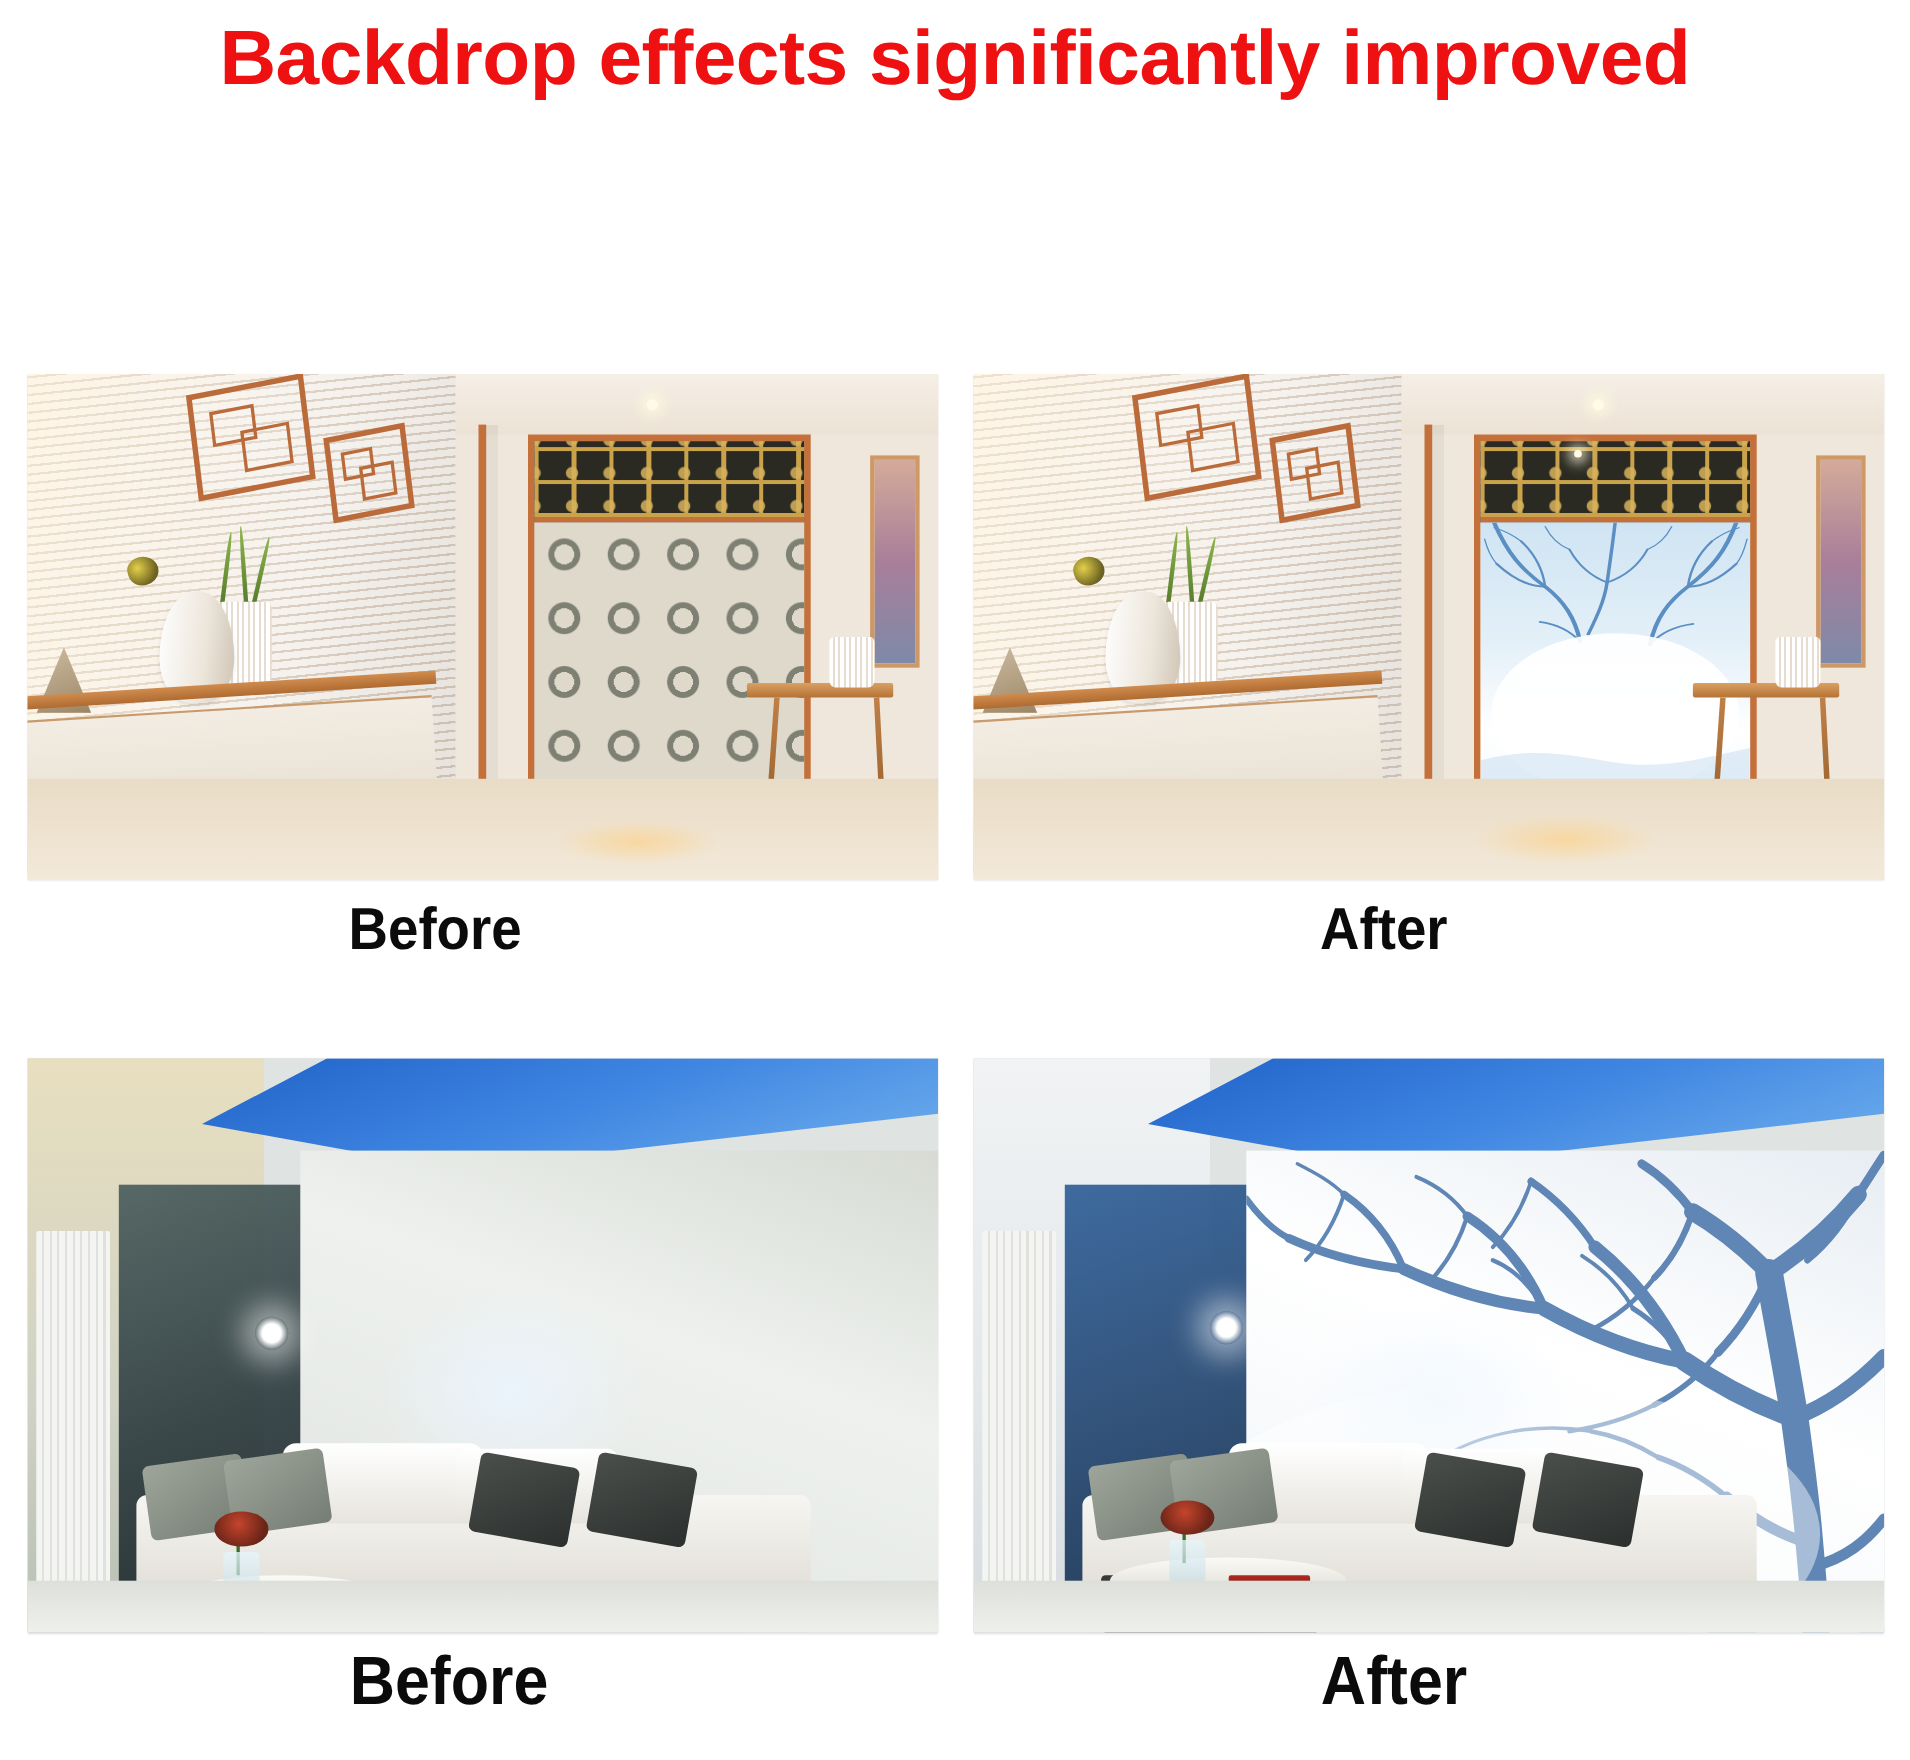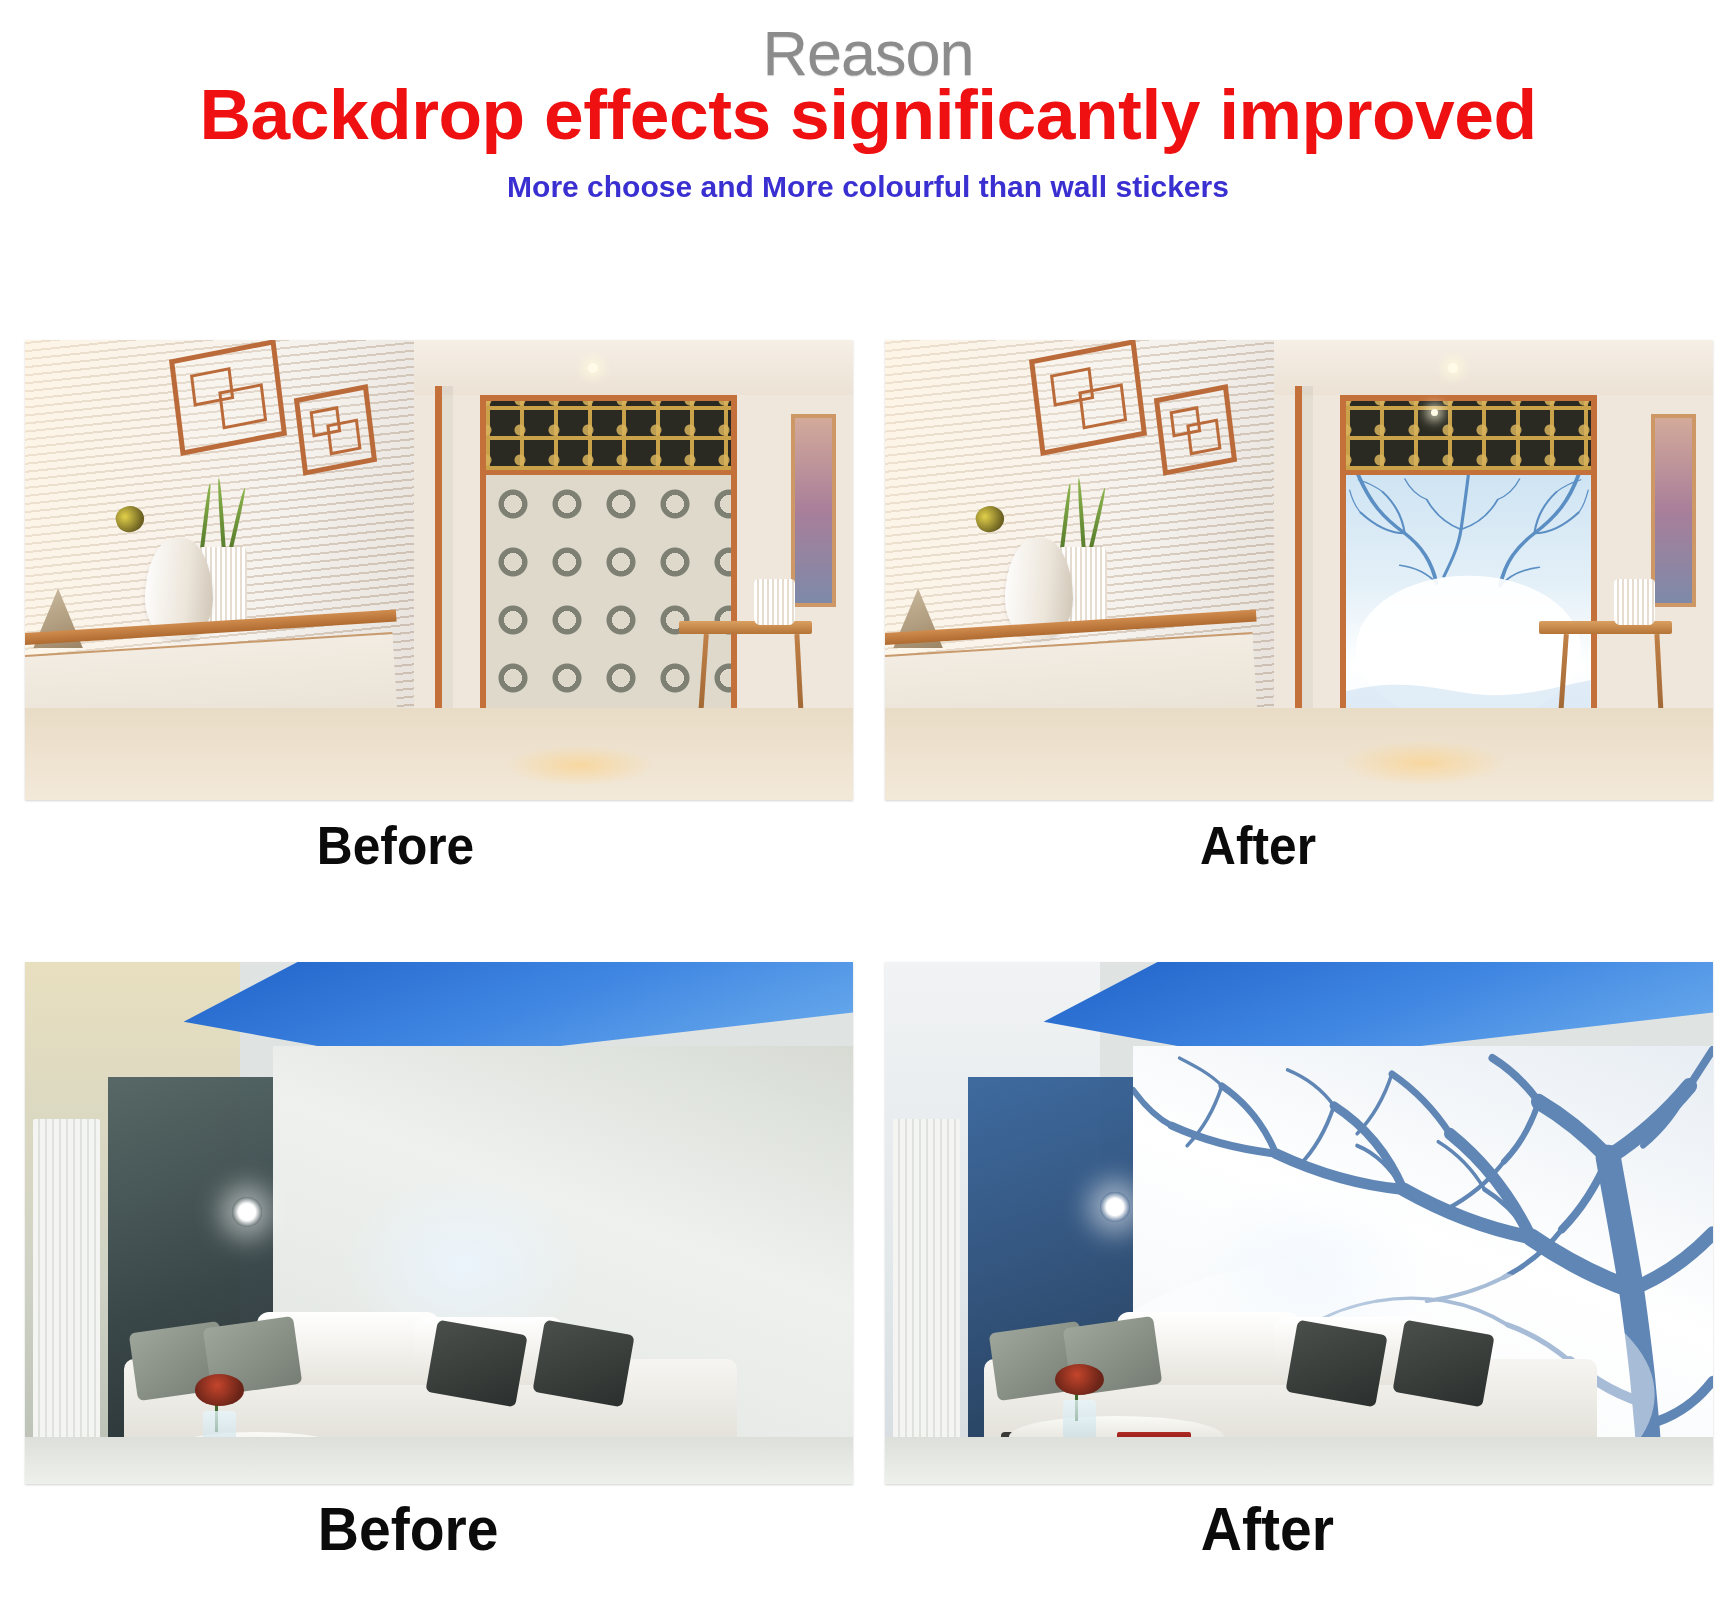--- a/index.html
+++ b/index.html
@@ -310,24 +310,22 @@
     position:absolute; left:0; bottom:0; width:100%; height:9%;
     background:linear-gradient(180deg,#dde0da,#eef0ec);
   }
   .tree-mural { position:absolute; inset:0; }
   .tree-mural svg { position:absolute; inset:0; width:100%; height:100%; }
 </style>
 </head>
 <body>
 
 <div class="header">
-  <span class="reason-word">Reason</span>
   <span class="headline">Backdrop effects significantly improved</span>
   <span class="subtitle">
-    <span class="line2">More choose and More colourful than wall stickers</span>
   </span>
 </div>
 
 <div class="grid">
 
   <div class="row" style="height:560px;">
 
     <div class="panel-wrap" style="left:25px; top:10px; width:828px; height:560px;">
       <div class="photo hall" style="width:828px; height:460px;">
         <div class="ceiling"></div>

